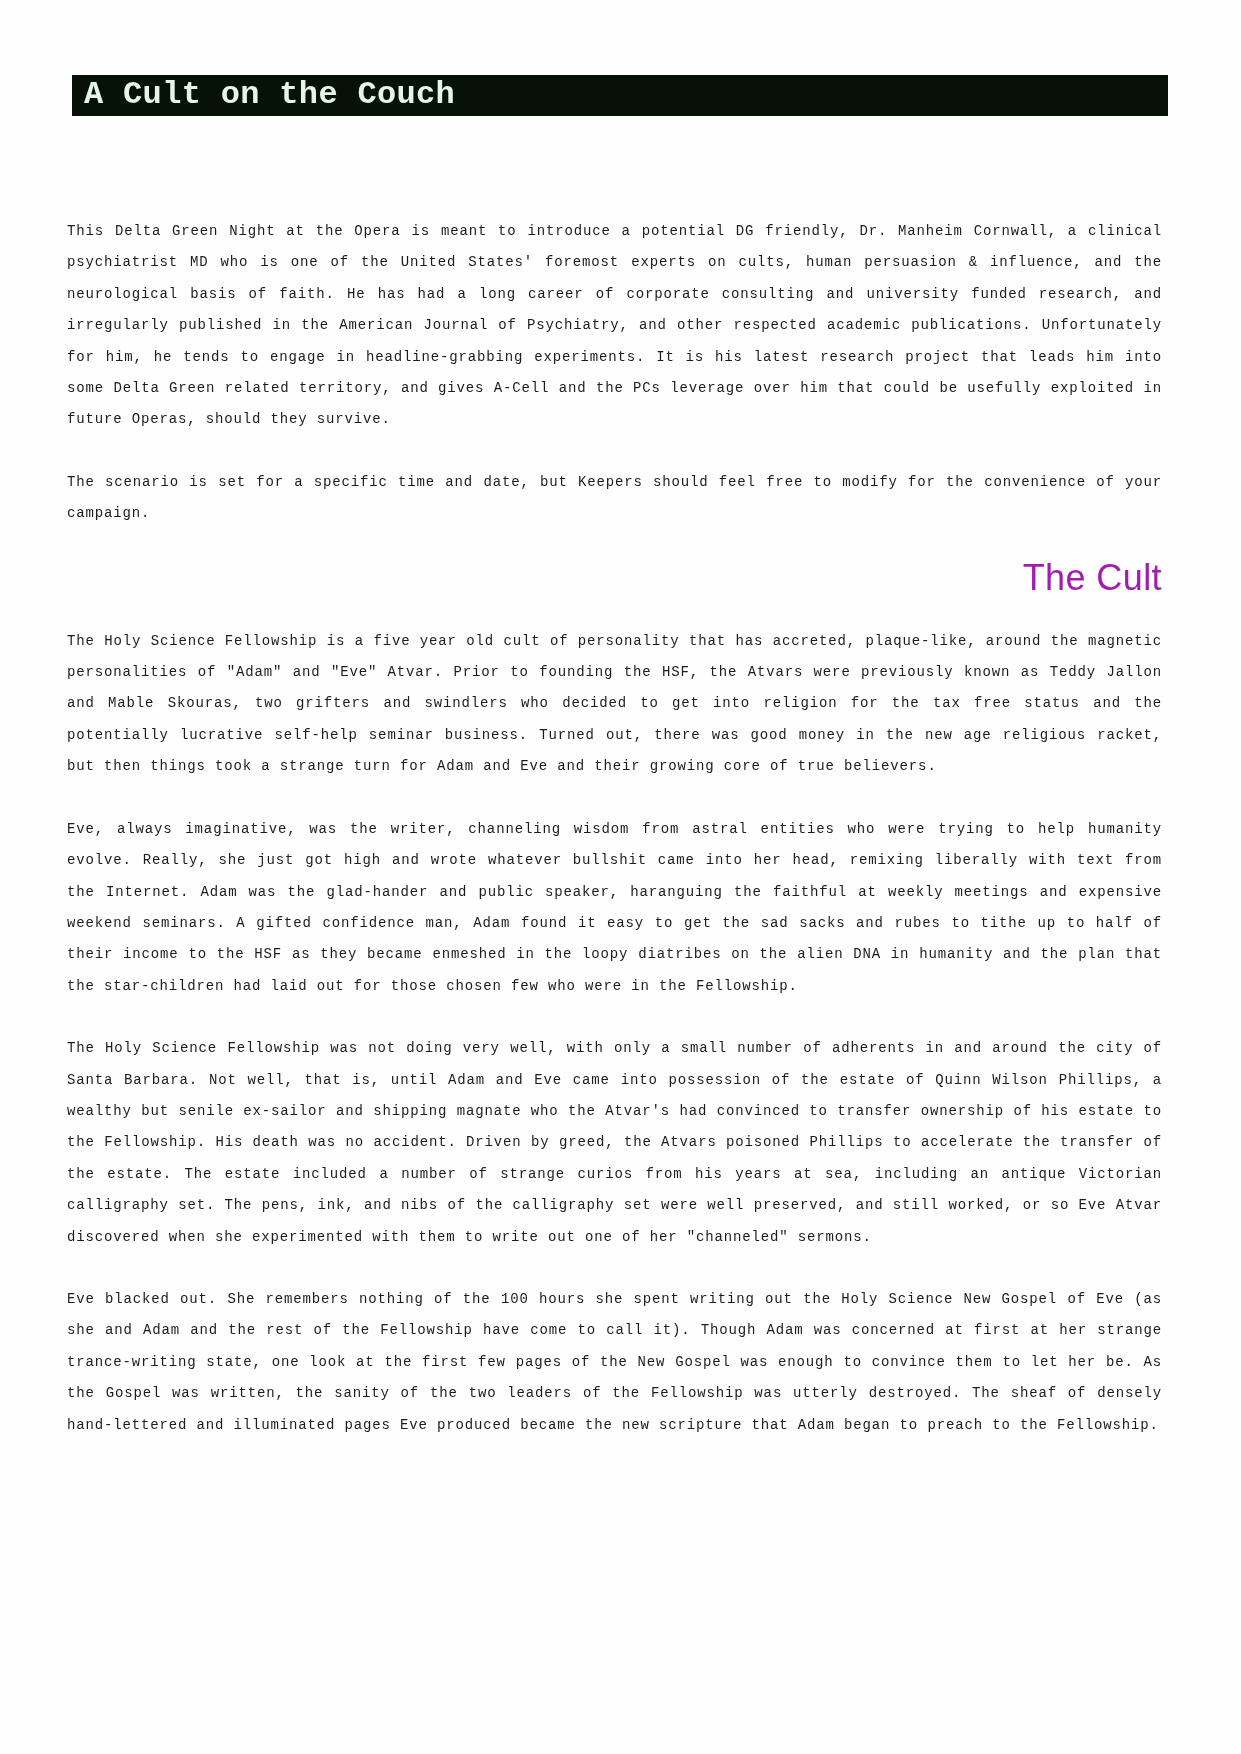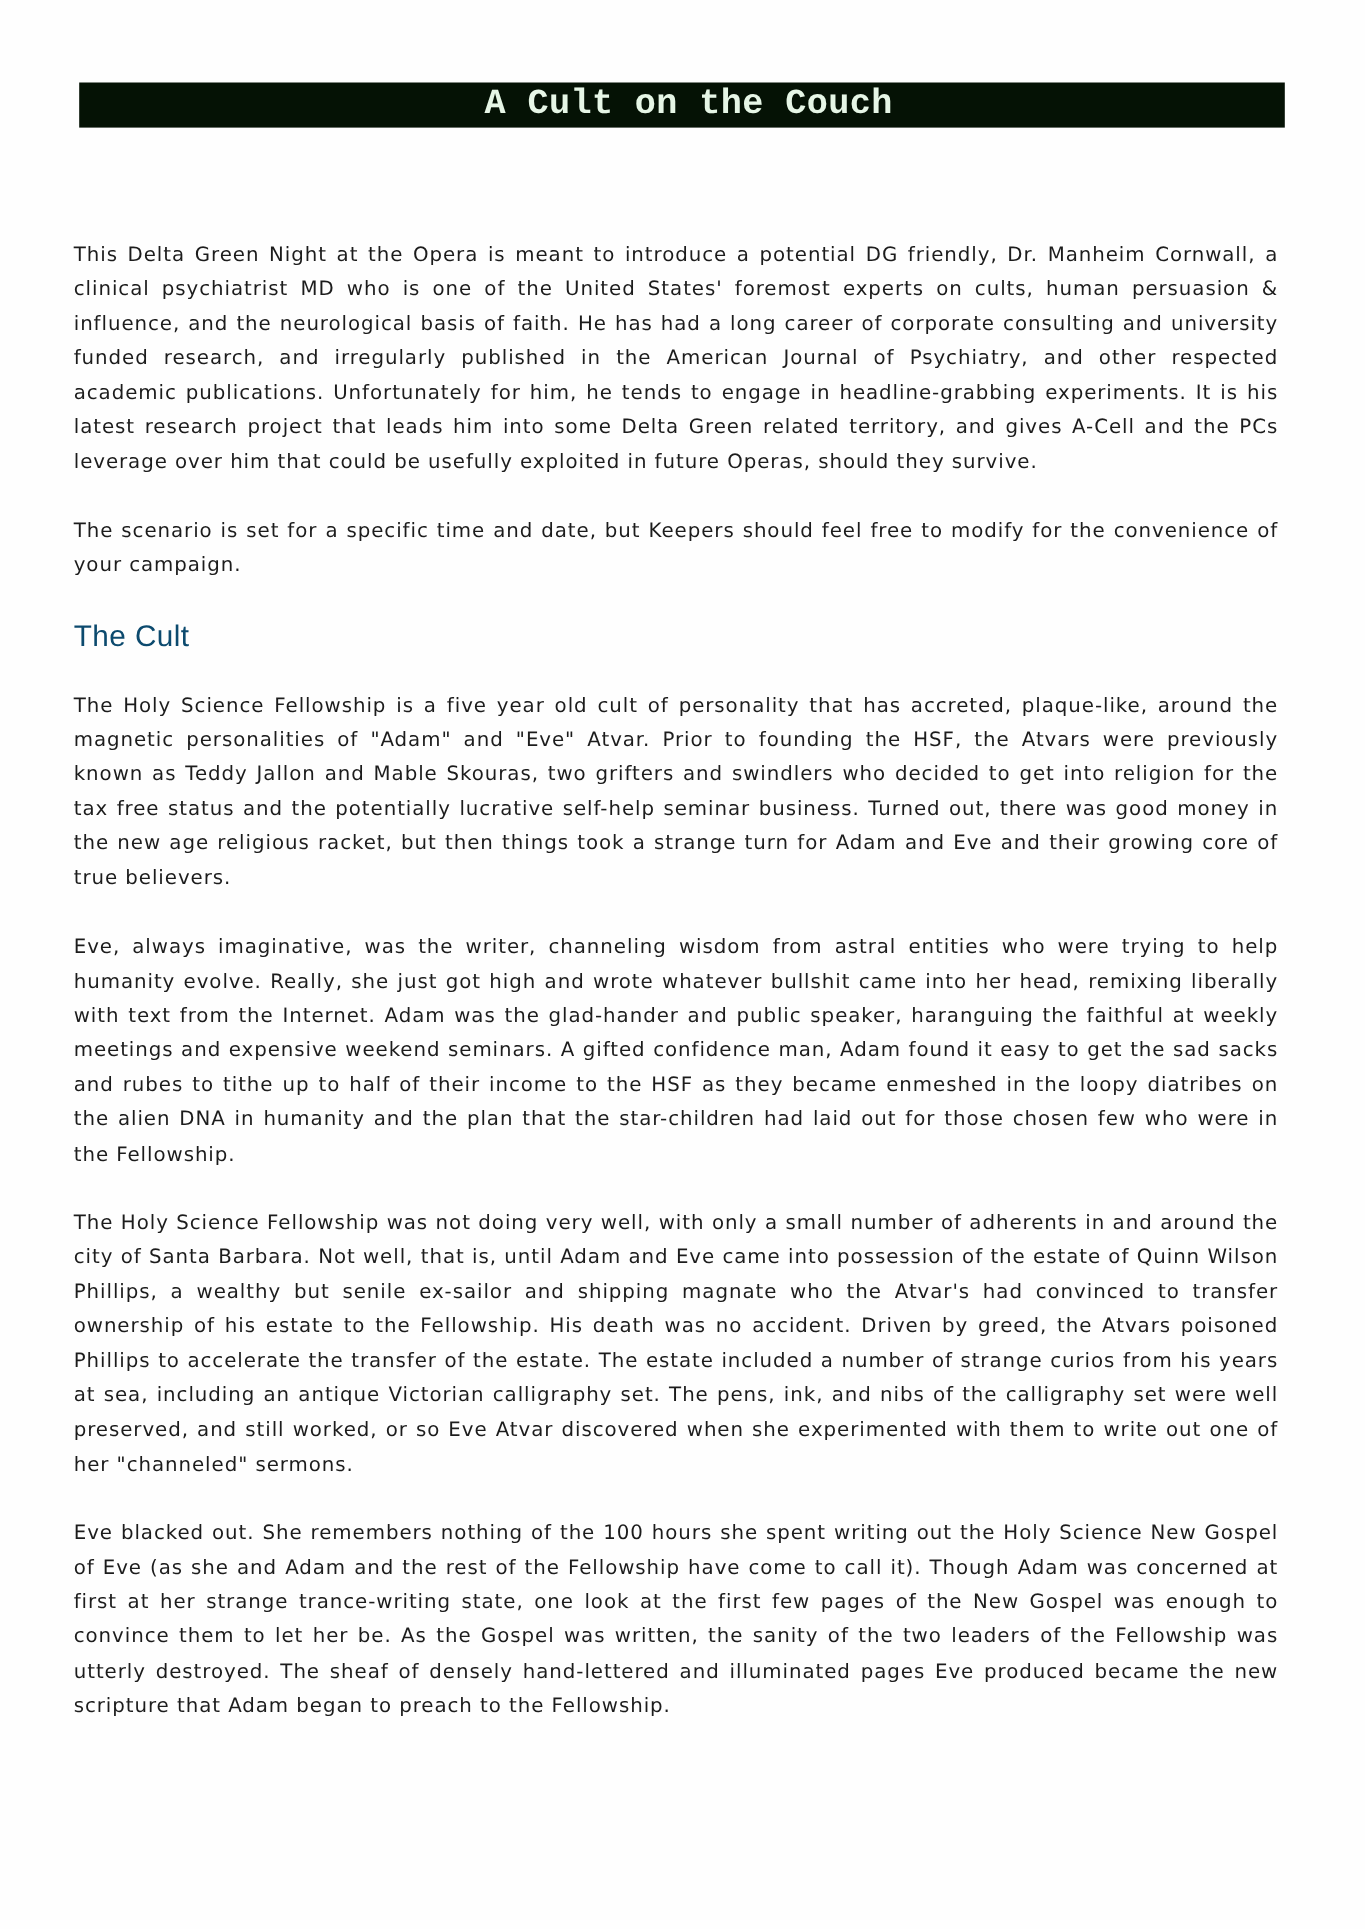--- a/index.html
+++ b/index.html
@@ -24,53 +24,54 @@
   .title-banner {
     margin-top: 75px;
     margin-left: 5px;
     margin-right: -6px;
     height: 41px;
     background: var(--banner-bg, #051205);
     display: flex;
     align-items: center;
     padding-left: 12px;
     box-sizing: border-box;
-    justify-content: center;
   }
   .title-text {
     font-family: "Liberation Mono", "DejaVu Sans Mono", monospace;
     font-weight: bold;
     font-size: 32px;
     letter-spacing: 0.33px;
     color: var(--banner-fg, #e6f6e6);
     white-space: nowrap;
     transform: translateY(-1px);
   }
   .body-text {
     margin-top: 100px;
   }
   .body-text p {
-    font-size: 18px;
+    font-size: 14px;
     line-height: 31.4px;
     letter-spacing: 0.85px;
     color: var(--body-fg, #1c1c1c);
     text-align: justify;
     margin: 0 0 31px 0;
+    font-family: Liberation Mono, monospace;
   }
   .body-text p.continued {
     text-align-last: justify;
   }
   h2.section-heading {
     font-family: "Liberation Sans", sans-serif;
-    font-size: 27px;
+    font-size: 36px;
     font-weight: 500;
     line-height: 34px;
     letter-spacing: 0.4px;
-    color: #0c4a6e;
+    color: #a21caf;
     margin: 25px 0 31px 0;
+    text-align: right;
   }
 </style>
 </head>
 <body>
 
 <div class="page">
 
   <header class="title-banner">
     <span class="title-text">A Cult on the Couch</span>
   </header>

